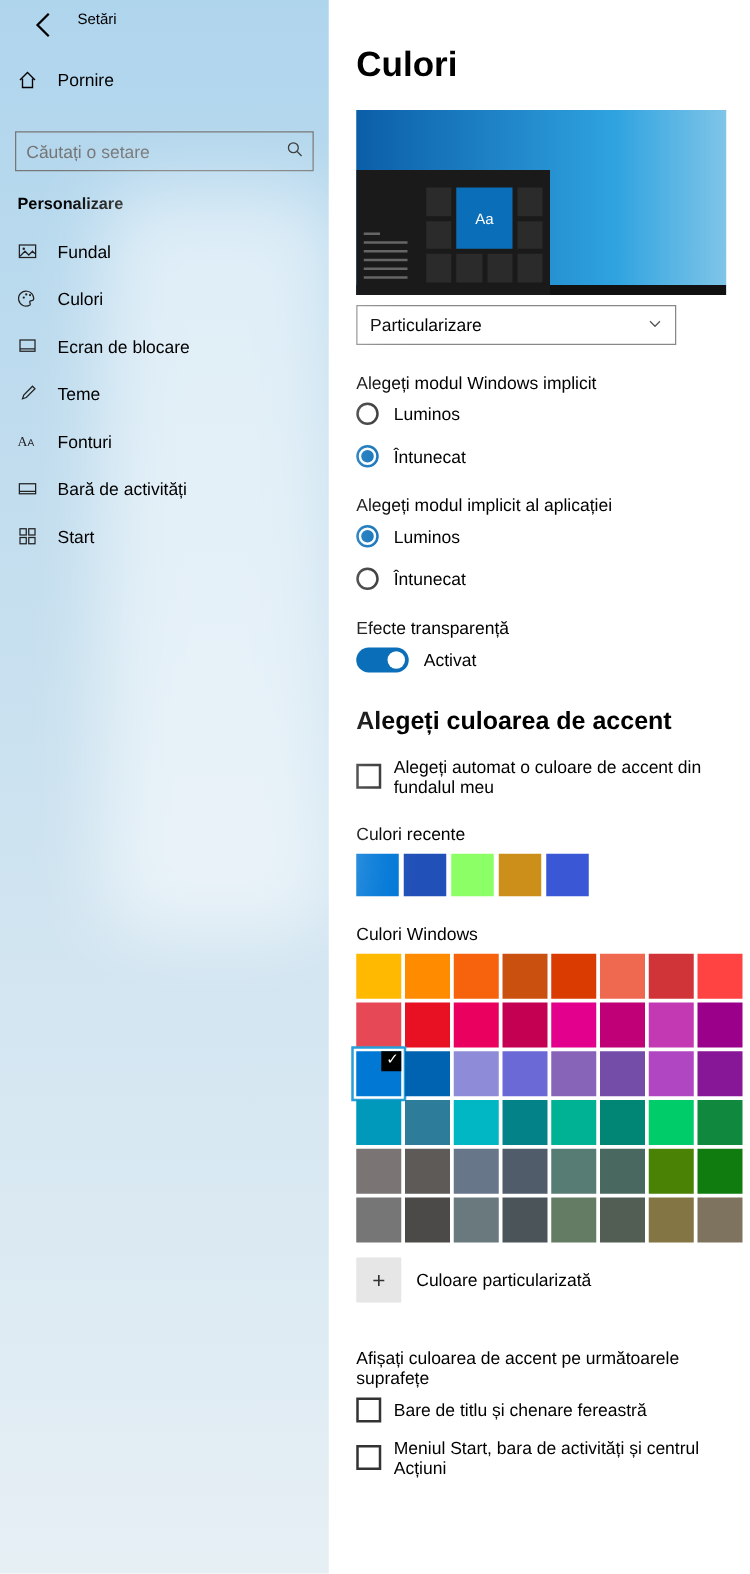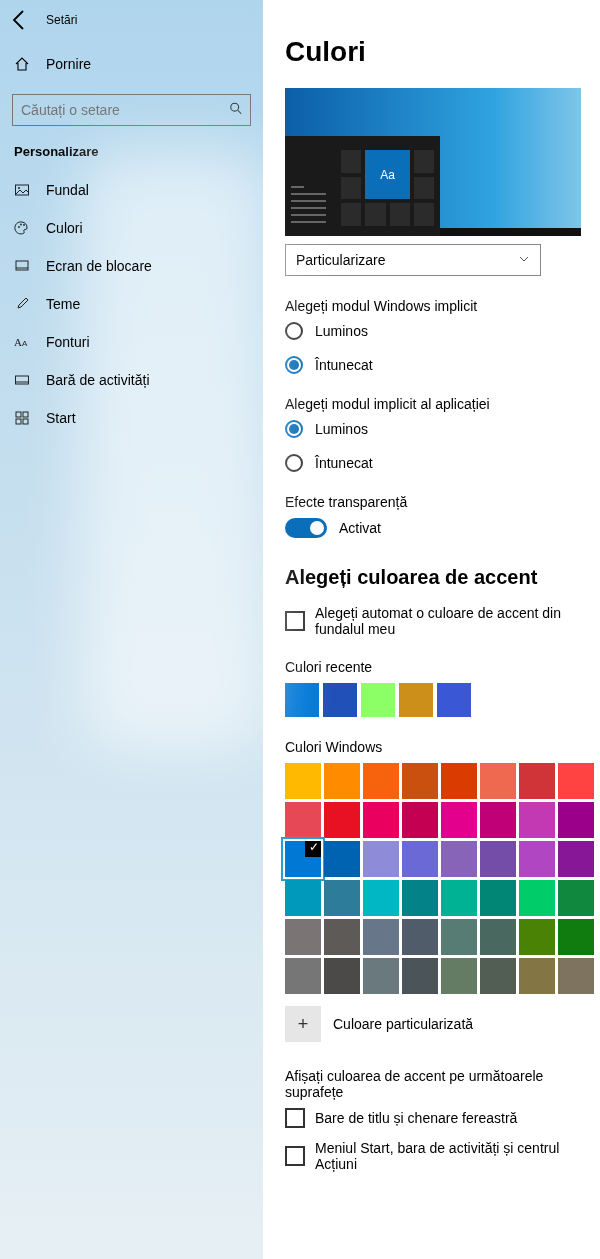--- a/index.html
+++ b/index.html
@@ -18,26 +18,26 @@
     
     content:"";
     position:absolute;
     left:80px; top:150px;
     width:190px; height:600px;
     background:rgba(255,255,255,0.55);
     filter:blur(30px);
     border-radius:40px;
     pointer-events:none;
   }
-  .title-row { display:flex; align-items:center; padding: 4px 8px 14px 8px; }
+  .title-row { display:flex; align-items:flex-start; padding: 4px 8px 14px 24px; }
   .back-btn { width:24px; height:24px; display:flex; align-items:center; justify-content:center; margin-right:14px; font-size:14px; }
   .app-title { font-size:12px; }
   .home-row { display:flex; align-items:center; padding: 10px 14px; }
   .home-row .ico { width:18px; margin-right:14px; font-size:15px; }
-  .search-wrap { margin: 12px 12px 18px 12px; position:relative;text-decoration:underline; }
+  .search-wrap { margin: 23px 12px 18px 12px; position:relative;text-decoration:underline; }
   .search-input { width:100%; height:32px; border:1px solid #777; background:transparent; padding:0 30px 0 8px; font-size:14px; outline:none; }
   .search-icon { position:absolute; right:8px; top:50%; transform:translateY(-50%); font-size:14px; color:#333;}
   .group-label { font-size:13px; font-weight:600; padding: 0 14px 12px 14px; }
   .nav-item { display:flex; align-items:center; padding:11px 14px; position:relative; z-index:1;}
   .nav-item .ico { width:18px; margin-right:14px; font-size:15px; color:#222;}
 
   
   .content { flex:1; padding: 36px 10px 20px 22px; overflow:hidden; }
   h1 { font-size:28px; font-weight:600; margin:0 0 20px 0; }
   h2 { font-size:20px; font-weight:600; margin:28px 0 16px 0; }
@@ -327,21 +327,21 @@
       <div class="sw" style="background: rgb(126, 115, 95);"></div>
     </div>
 
   <div class="custom-row">
     <div class="plus-btn">
       <span>+</span>
     </div>
     <span>Culoare particularizată</span>
   </div>
 
-  <div class="section-label" style="margin-top:26px">Afișați culoarea de accent pe următoarele suprafețe</div>
+  <div class="section-label" style="margin-top:36px">Afișați culoarea de accent pe următoarele suprafețe</div>
   <div class="check-row">
     <div class="chk"></div>
     <span>Bare de titlu și chenare fereastră</span>
   </div>
   <div class="check-row">
     <div class="chk"></div>
     <span>Meniul Start, bara de activități și centrul Acțiuni</span>
   </div>
 </div>
 

